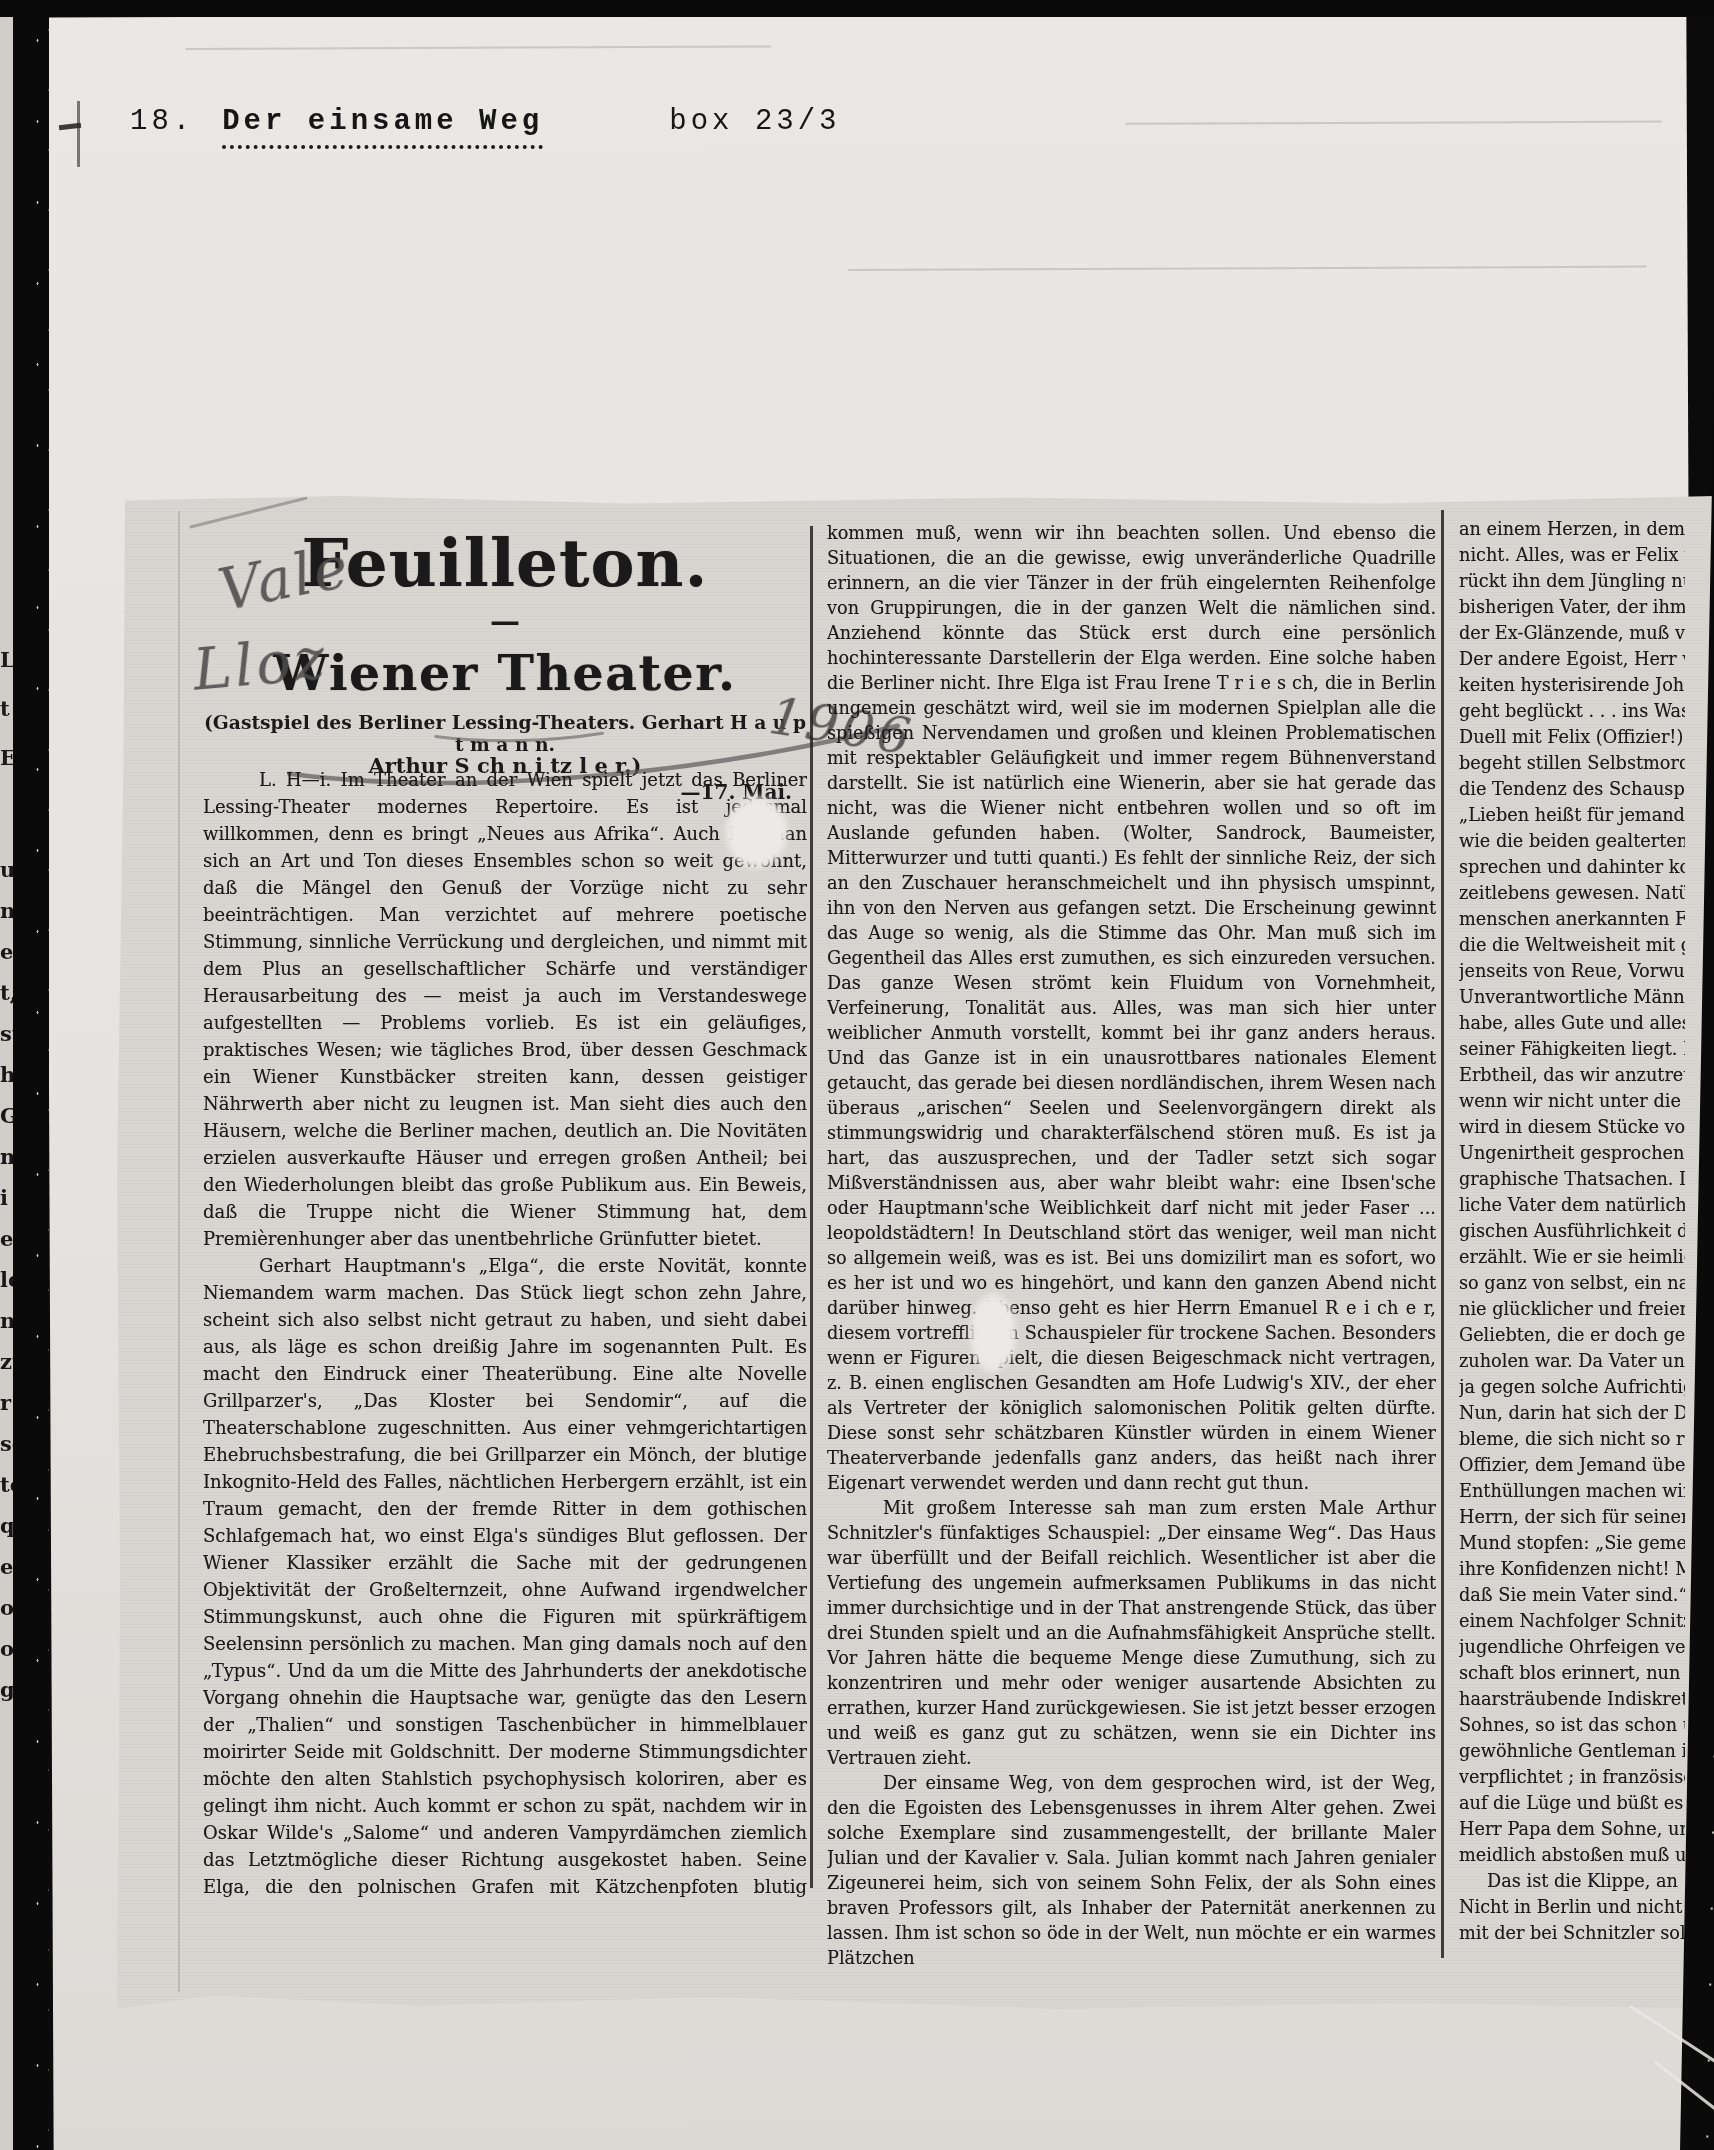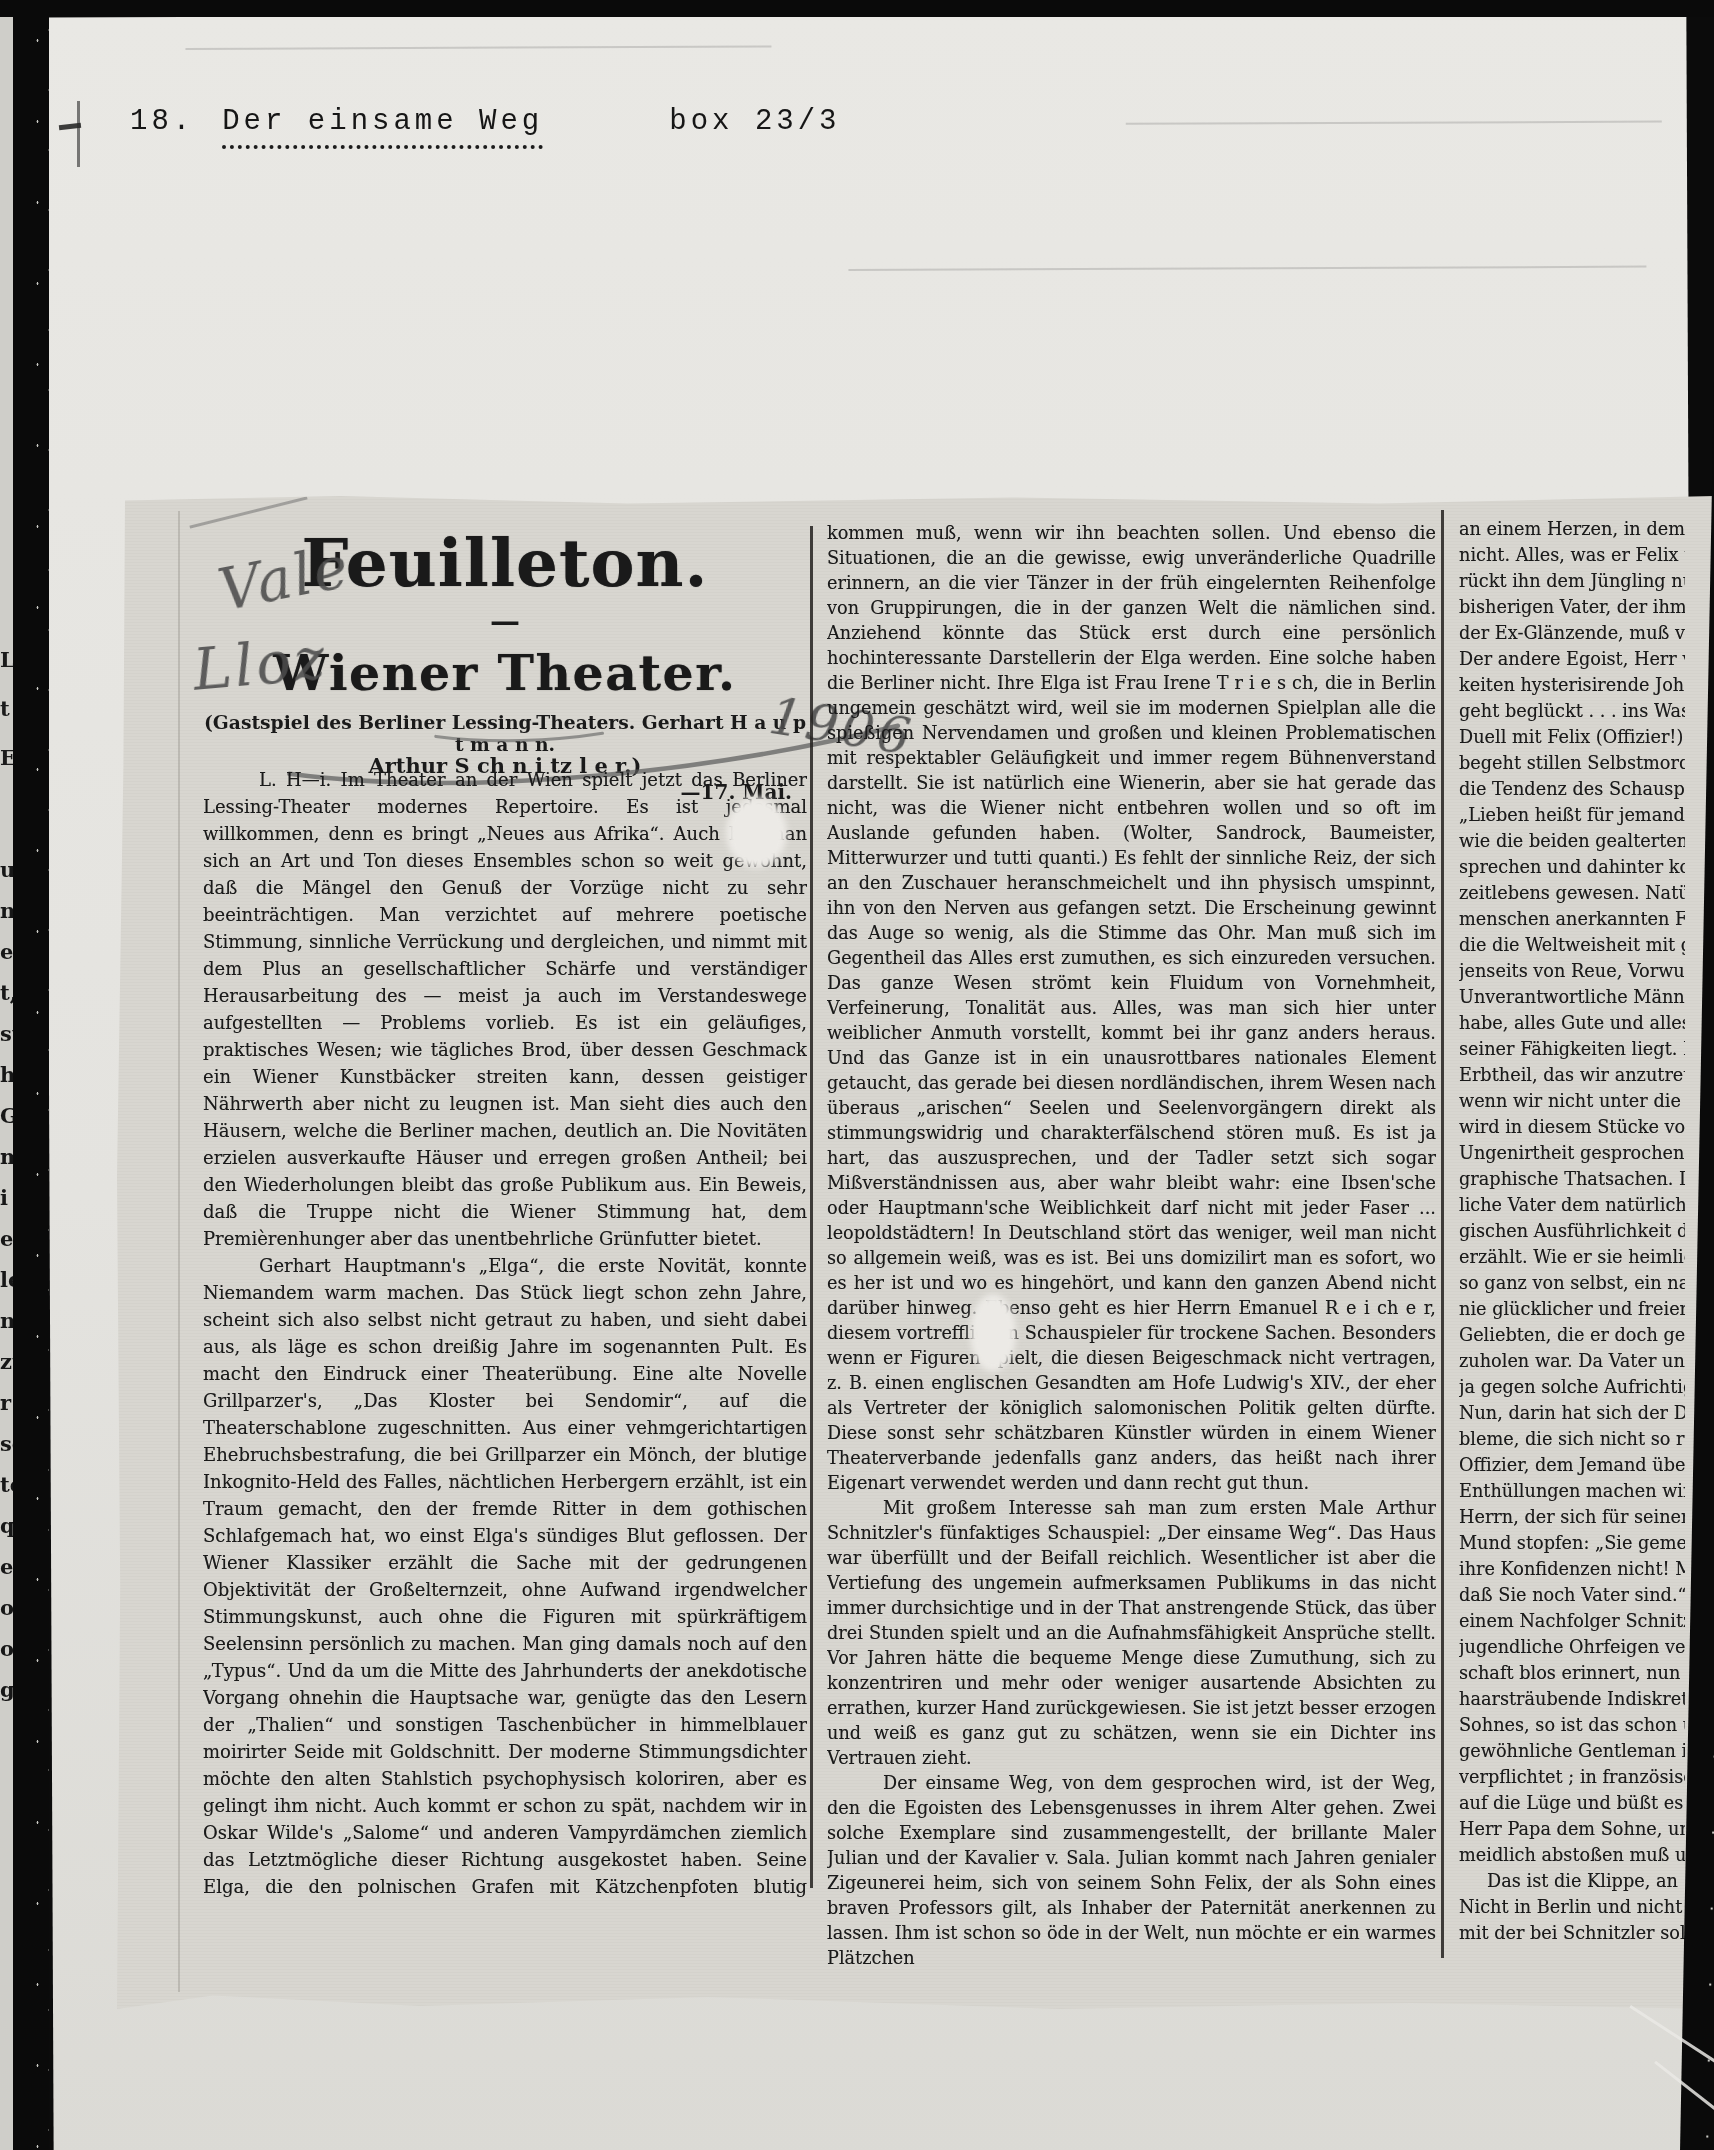--- a/index.html
+++ b/index.html
@@ -8,21 +8,21 @@
   
   .page{position:absolute;left:49px;top:14px;width:1642px;height:2143px;
         background:linear-gradient(180deg,#e9e8e4 0%,#e4e3df 55%,#dbdad5 100%);
         transform:rotate(-0.25deg);}
   
   .scratch{position:absolute;background:#555;opacity:.22;height:2px;}
   
   .typed-header{position:absolute;left:130px;top:105px;font-family:"Liberation Mono",monospace;
         font-size:29px;letter-spacing:4px;color:#161616;white-space:nowrap;}
   .typed-header .num{margin-right:28px;}
-  .typed-header .ttl{border-bottom:4px dotted #1c1c1c;padding-bottom:7px;}
+  .typed-header .ttl{border-bottom:4px dotted #1c1c1c;padding-bottom:7px;font-weight:bold;}
   .typed-header .box{margin-left:126px;}
   .tickh{position:absolute;left:59px;top:124px;width:22px;height:5px;background:#1d1d1d;transform:rotate(-6deg);opacity:.85;}
   .tickv{position:absolute;left:77px;top:101px;width:3px;height:66px;background:#2a2a2a;opacity:.6;}
   
   .clipping{position:absolute;left:117px;top:496px;width:1597px;height:1513px;
         background:#d8d6d0;color:#1a1a1a;
         background-image:repeating-linear-gradient(0deg,rgba(0,0,0,.02) 0 1px,transparent 1px 3px);
         clip-path:polygon(0.5% 0.3%,14% 0%,32% 0.5%,56% 0.1%,79% 0.5%,100% 0%,100% 100%,81% 99.6%,59% 100%,37% 99.2%,19% 99.8%,6% 99.1%,0% 100%,0.2% 72%,0% 45%,0.4% 18%);}
   .clip-edge{position:absolute;left:61px;top:15px;width:2px;height:1481px;background:#8a887f;opacity:.35;}
   .rule{position:absolute;width:3px;background:#23211e;opacity:.85;}
@@ -169,21 +169,21 @@
         <div class="cut-line">Geliebten, die er doch geliebt</div>
         <div class="cut-line">zuholen war.    Da Vater un</div>
         <div class="cut-line">ja gegen solche Aufrichtigkeit</div>
         <div class="cut-line">Nun, darin hat sich der Dicht</div>
         <div class="cut-line">bleme, die sich nicht so rein mat</div>
         <div class="cut-line">Offizier, dem Jemand über s</div>
         <div class="cut-line">Enthüllungen machen wird,</div>
         <div class="cut-line">Herrn, der sich für seinen  n</div>
         <div class="cut-line">Mund stopfen: „Sie gemeine</div>
         <div class="cut-line">ihre Konfidenzen nicht!    Me</div>
-        <div class="cut-line">daß Sie noch Vater sind.“</div>
+        <div class="cut-line">daß Sie mein Vater sind.“</div>
         <div class="cut-line">einem Nachfolger Schnitzler's</div>
         <div class="cut-line">jugendliche Ohrfeigen versetze</div>
         <div class="cut-line">schaft blos erinnert,  nun an e</div>
         <div class="cut-line">haarsträubende Indiskretione</div>
         <div class="cut-line">Sohnes, so ist das schon  und</div>
         <div class="cut-line">gewöhnliche Gentleman ist im</div>
         <div class="cut-line">verpflichtet ; in französischen</div>
         <div class="cut-line">auf die Lüge und büßt es da</div>
         <div class="cut-line">Herr Papa dem Sohne,  un</div>
         <div class="cut-line">meidlich abstoßen muß und a</div>

